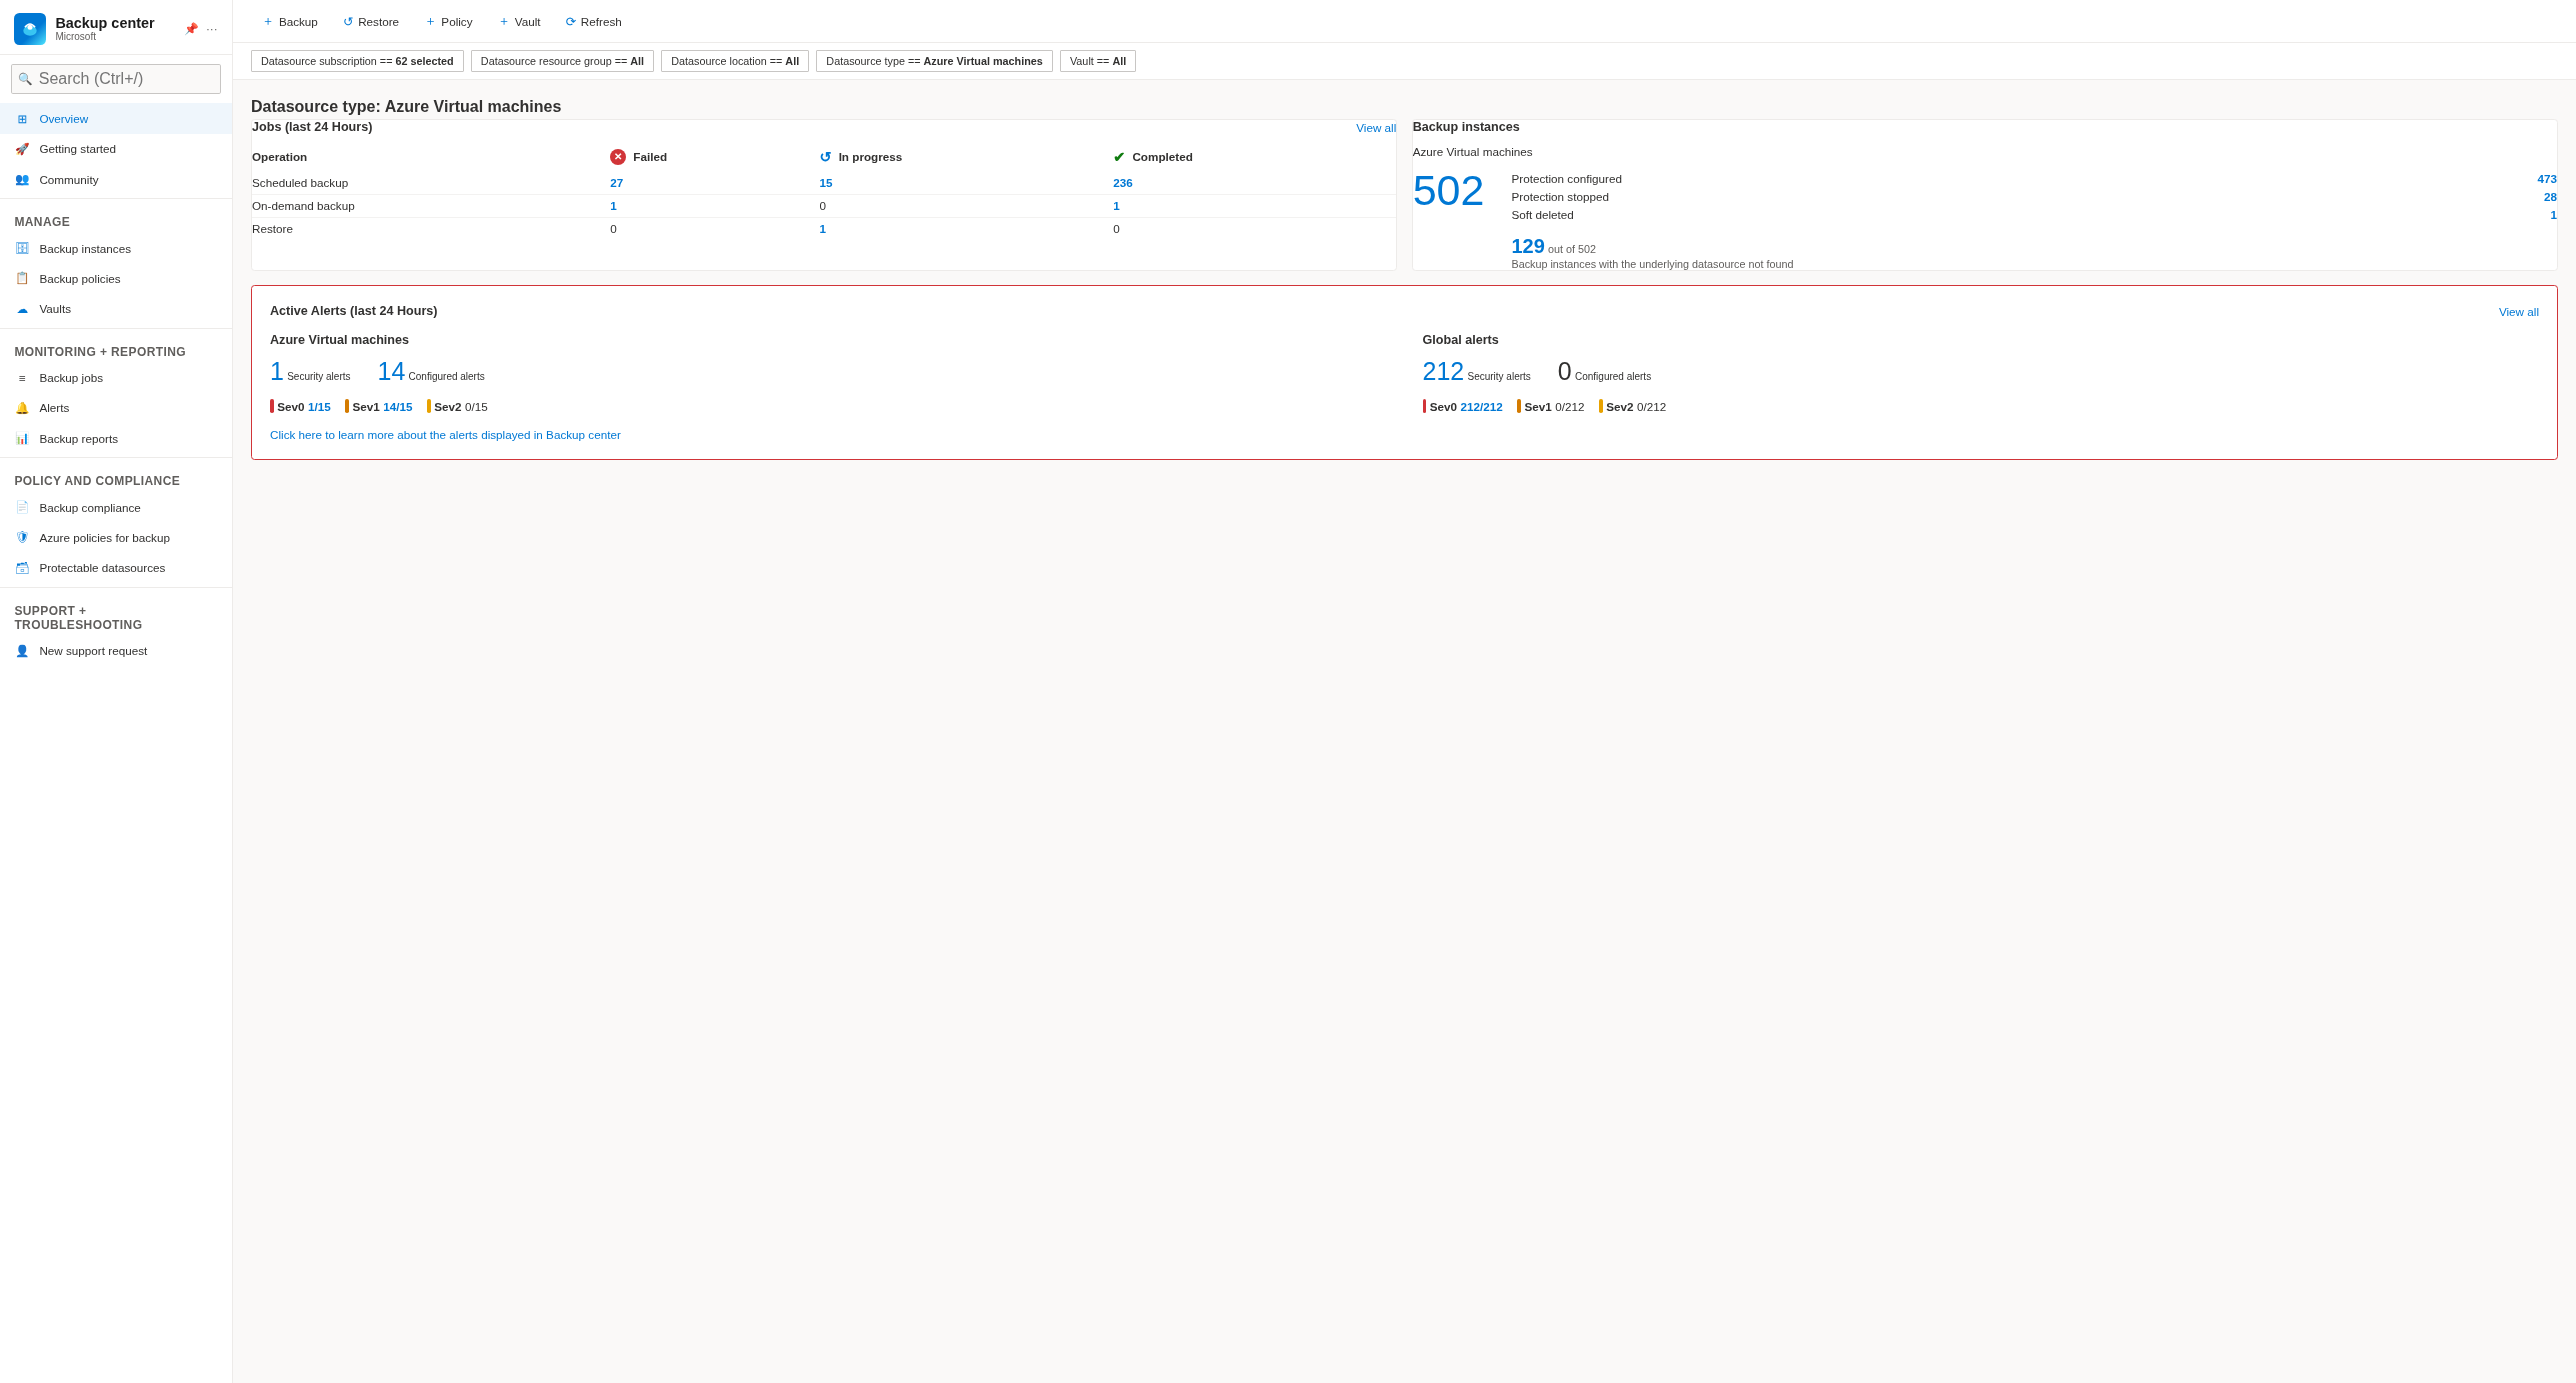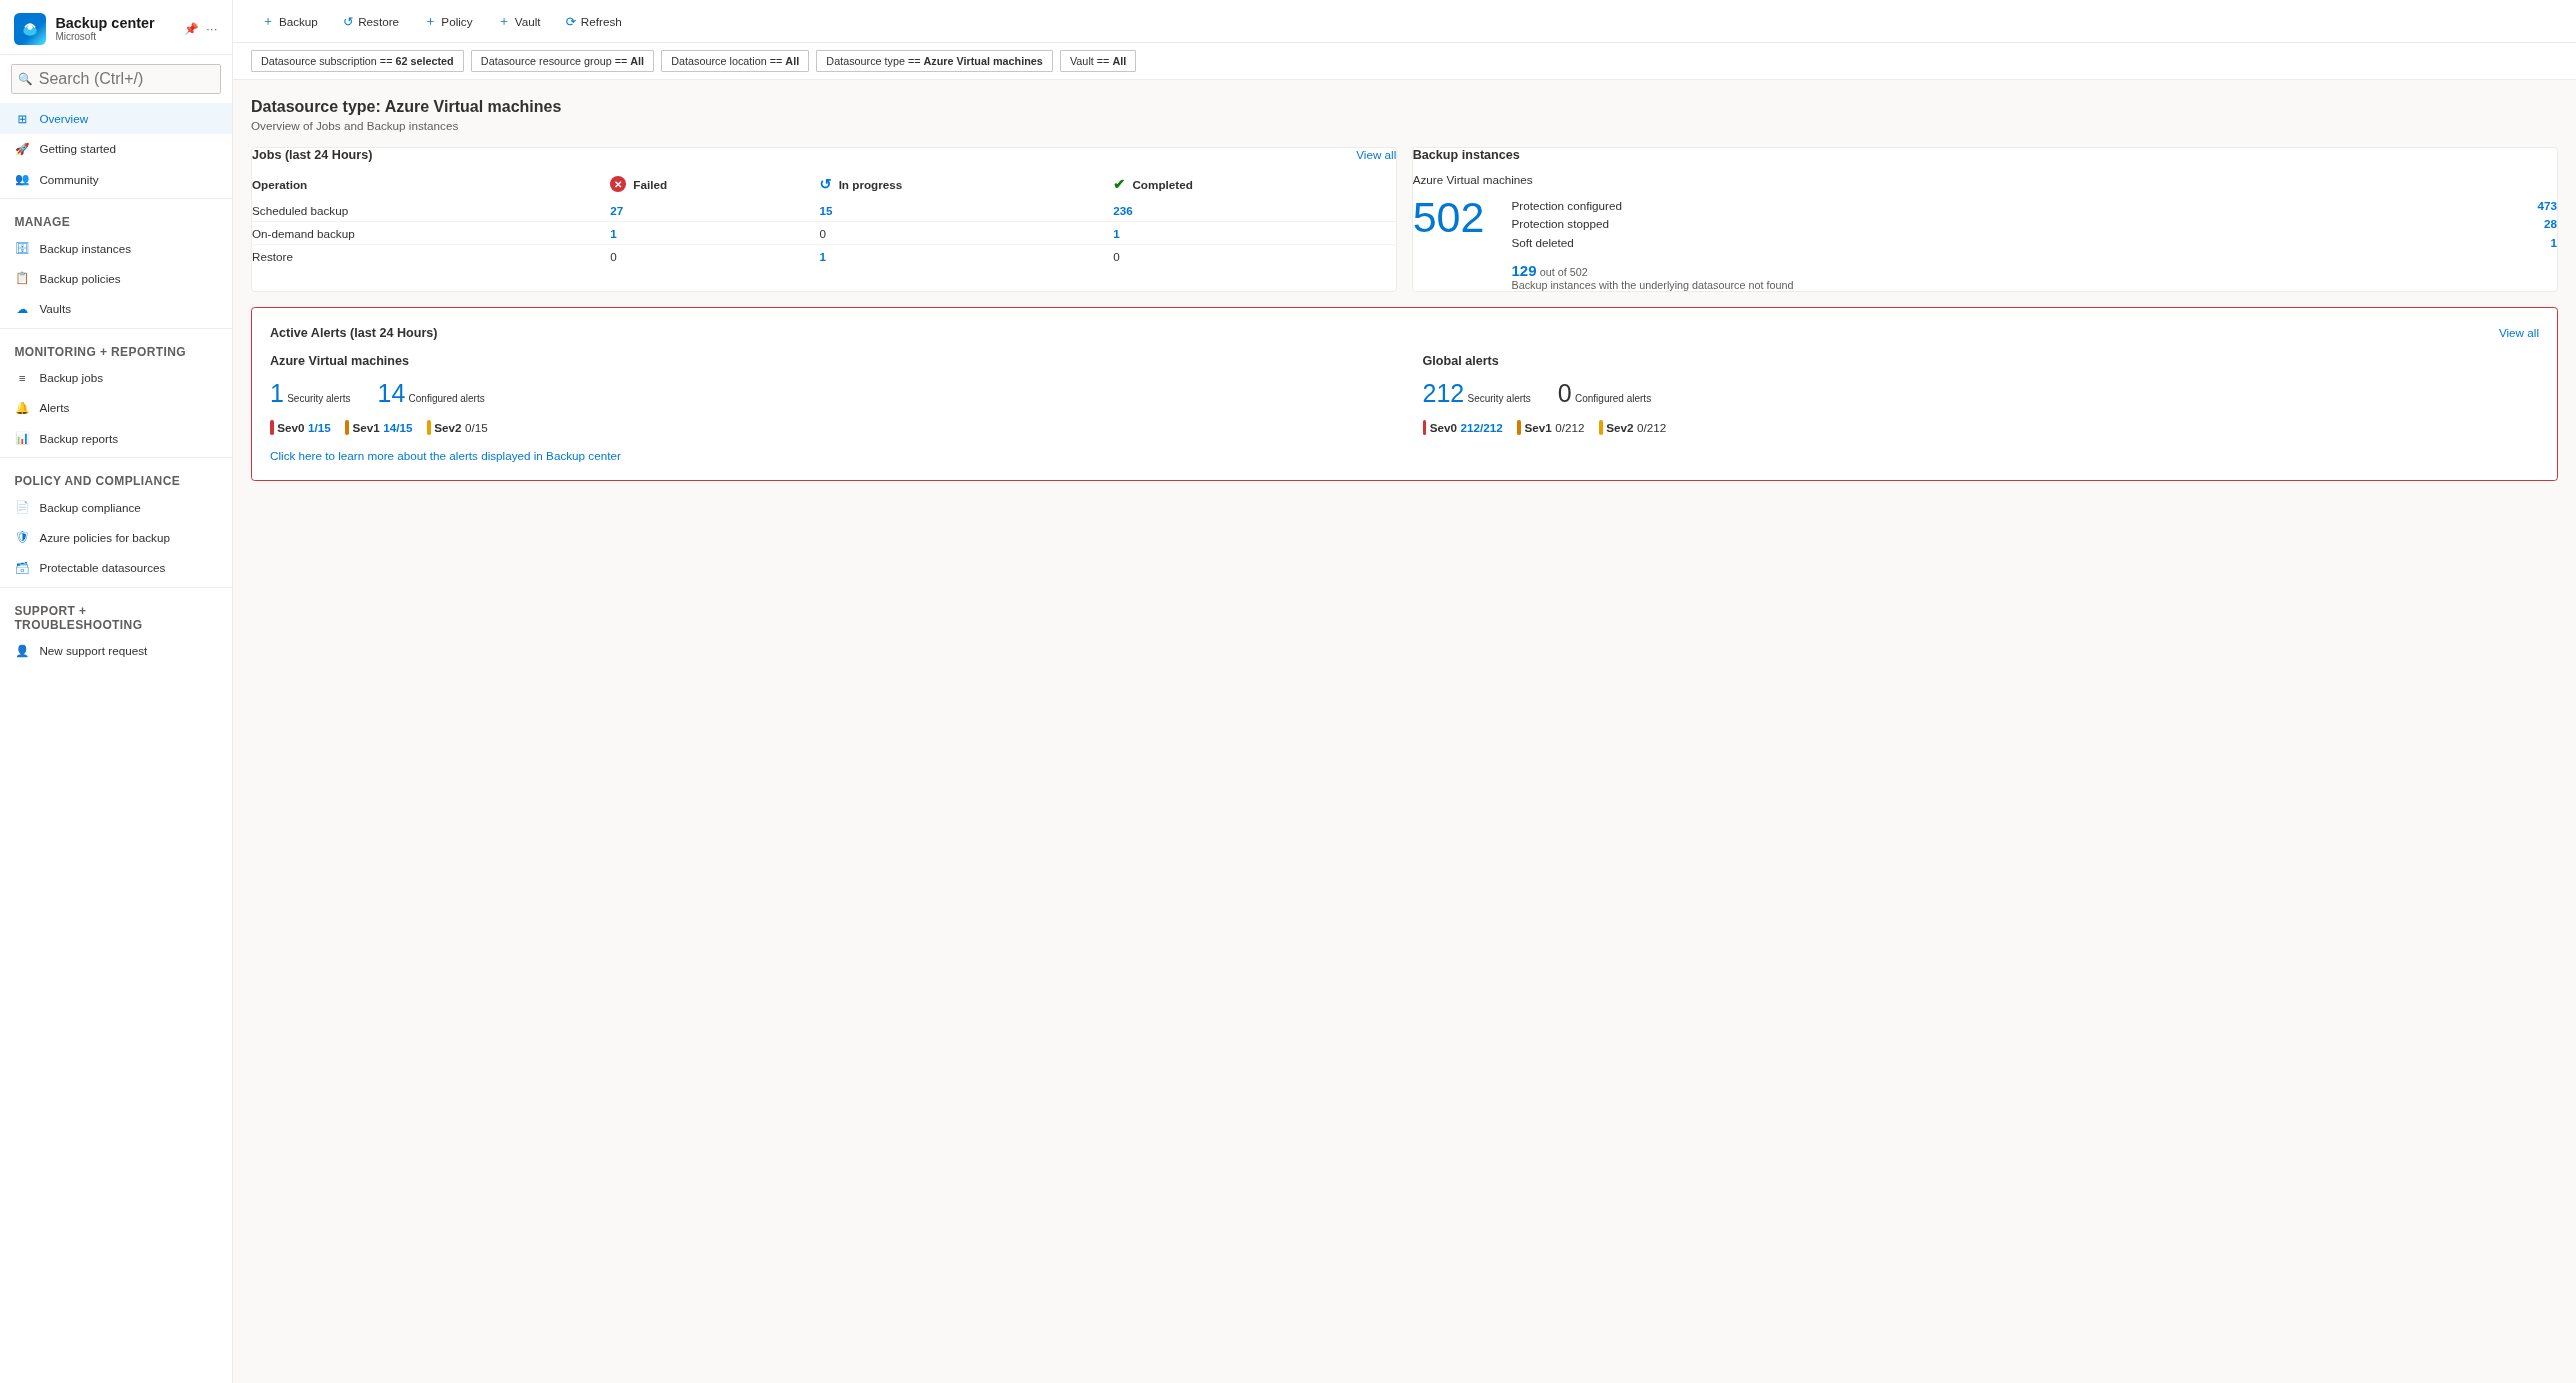--- a/index.html
+++ b/index.html
@@ -64,21 +64,21 @@
 
     
     .bi-subtitle { font-size: 11.7px; color: #323130; margin-bottom: 10.8px; }
     .bi-big-num { font-size: 43px; font-weight: 300; color: #0078d4; line-height: 1; margin-bottom: 3.6px; display: inline-block; }
     .bi-layout { display: flex; gap: 27px; align-items: flex-start; }
     .bi-left { }
     .bi-right { flex: 1; }
     .bi-stat-row { display: flex; justify-content: space-between; padding: 2.7px 0; font-size: 11.7px; }
     .bi-stat-row .bi-val { color: #0078d4; font-weight: 600; }
     .bi-secondary { margin-top: 10.8px; }
-    .bi-secondary-num { font-size: 15px; font-weight: 600; color: #0078d4; }
+    .bi-secondary-num { font-size: 20px; font-weight: 600; color: #0078d4; }
     .bi-secondary-text { font-size: 10.8px; color: #605e5c; }
 
     
     .card-alerts { background: #fff; border: 1.8px solid #d13438; border-radius: 3.6px; padding: 18px; }
     .card-alerts-header { display: flex; justify-content: space-between; align-items: center; margin-bottom: 14.4px; }
     .card-alerts-title { font-size: 12.6px; font-weight: 600; }
     .card-alerts-viewall { color: #0078d4; font-size: 11.7px; text-decoration: none; cursor: pointer; }
 
     .alerts-two-col { display: flex; gap: 36px; }
     .alerts-col { flex: 1; }
@@ -239,21 +239,20 @@
     <div class="filter-pill">
       <span>Datasource type == </span><span class="bold">Azure Virtual machines</span>
     </div>
     <div class="filter-pill">
       <span>Vault == </span><span class="bold">All</span>
     </div>
   </div>
 
   <div class="content-area">
     <div class="datasource-title">Datasource type: Azure Virtual machines</div>
-    <div class="datasource-subtitle">Overview of Jobs and Backup instances</div>
 
     <div class="cards-row">
 
       <div class="card card-jobs">
         <div class="card-title">
           <span>Jobs (last 24 Hours)</span>
           <a>View all</a>
         </div>
         <table class="jobs-table">
           <thead>

